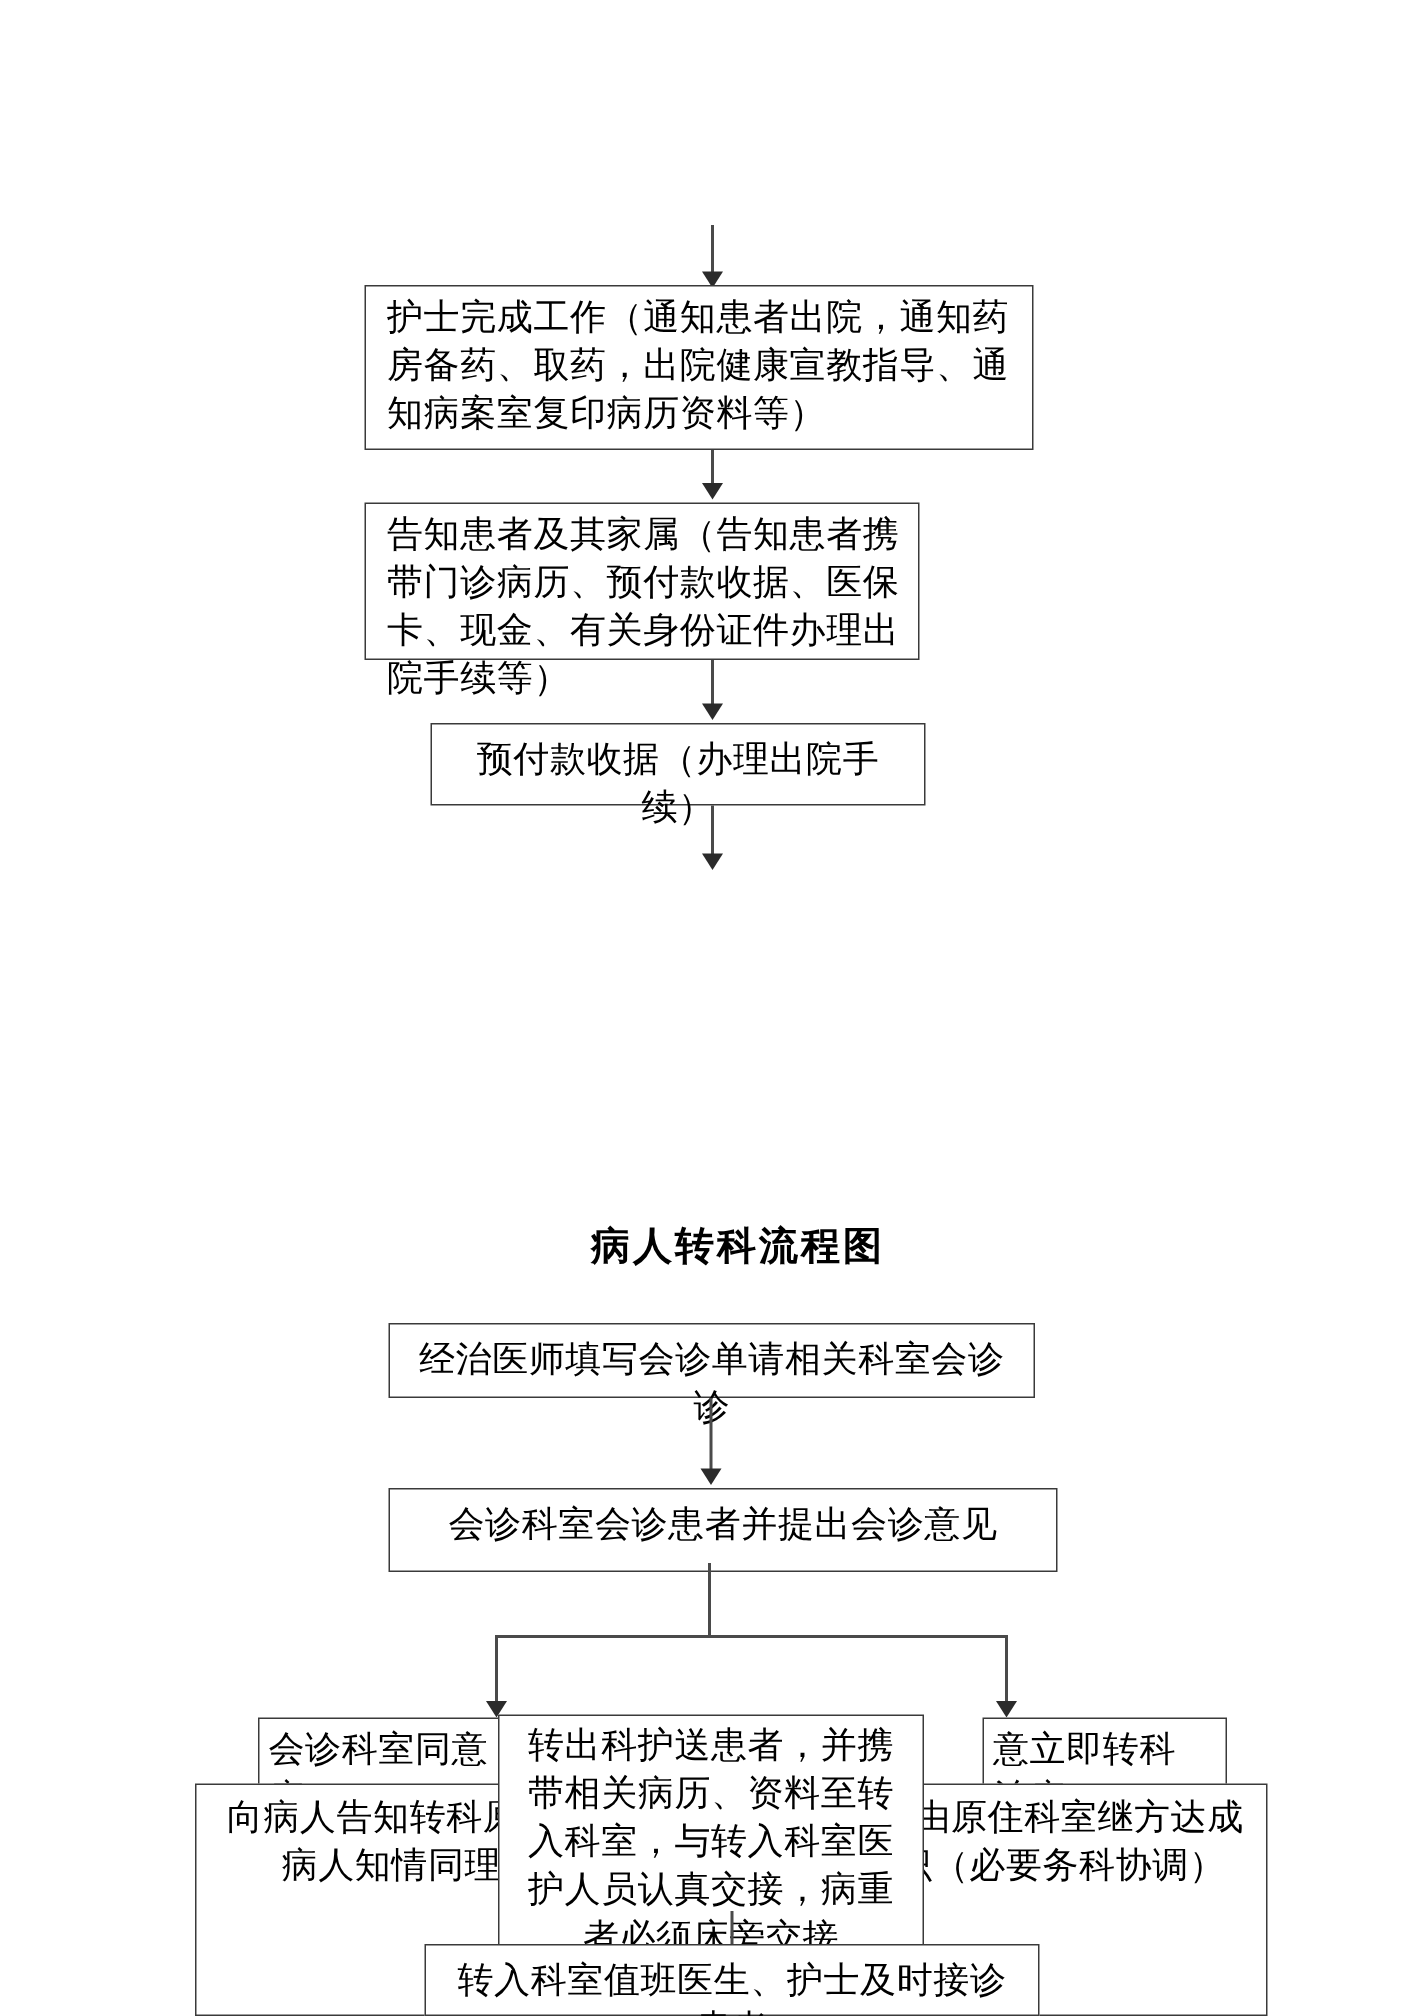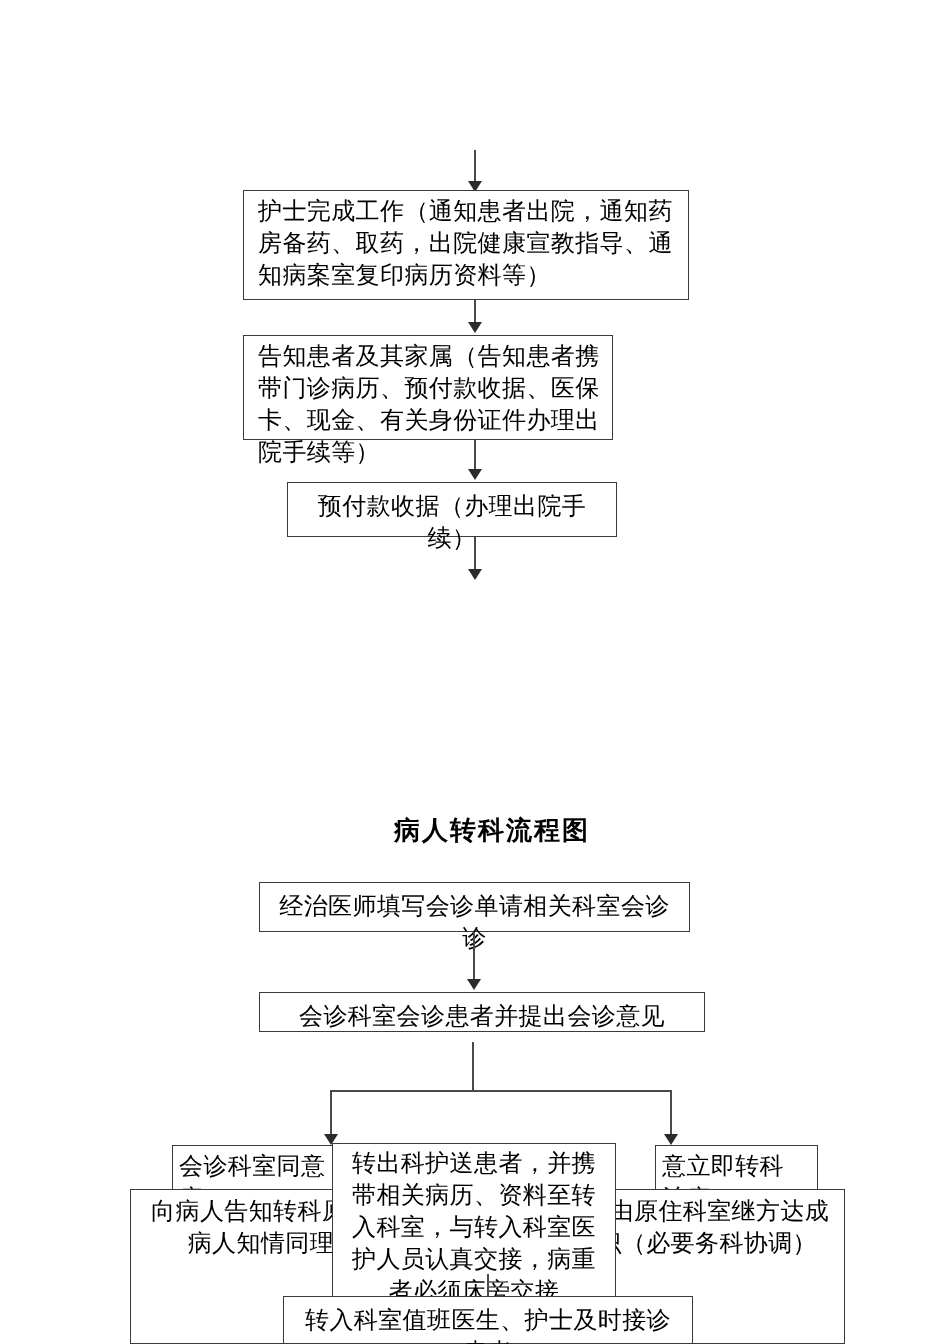--- a/index.html
+++ b/index.html
@@ -96,21 +96,21 @@
   <div class="arrowhead" style="left:468px; top:569px;"></div>
 
 
   <div class="chart-title" style="left:378px; top:813px;margin-left:16px;">病人转科流程图</div>
 
   <div class="box center-txt pad-tight" style="left:259px; top:882px; width:431px; height:50px;">经治医师填写会诊单请相关科室会诊诊</div>
 
   <div class="vline" style="left:473px; top:932px; height:52px;"></div>
   <div class="arrowhead" style="left:467px; top:979px;"></div>
 
-  <div class="box center-txt pad-tight" style="left:259px; top:992px; width:446px; height:40px;">会诊科室会诊患者并提出会诊意见</div>
+  <div class="box center-txt pad-tight" style="left:259px; top:992px; width:446px; height:56px;">会诊科室会诊患者并提出会诊意见</div>
 
   <div class="vline" style="left:472px; top:1042px; height:50px;"></div>
   <div class="hline" style="left:330px; top:1090px; width:342px;"></div>
   <div class="vline" style="left:330px; top:1090px; height:48px;"></div>
   <div class="arrowhead" style="left:324px; top:1134px;"></div>
   <div class="vline" style="left:670px; top:1090px; height:48px;"></div>
   <div class="arrowhead" style="left:664px; top:1134px;"></div>
 
   <div class="box center-txt" style="left:172px; top:1145px; width:173px; height:52px; padding-left:6px; padding-right:6px; text-align:left;">会诊科室同意疗</div>
 

